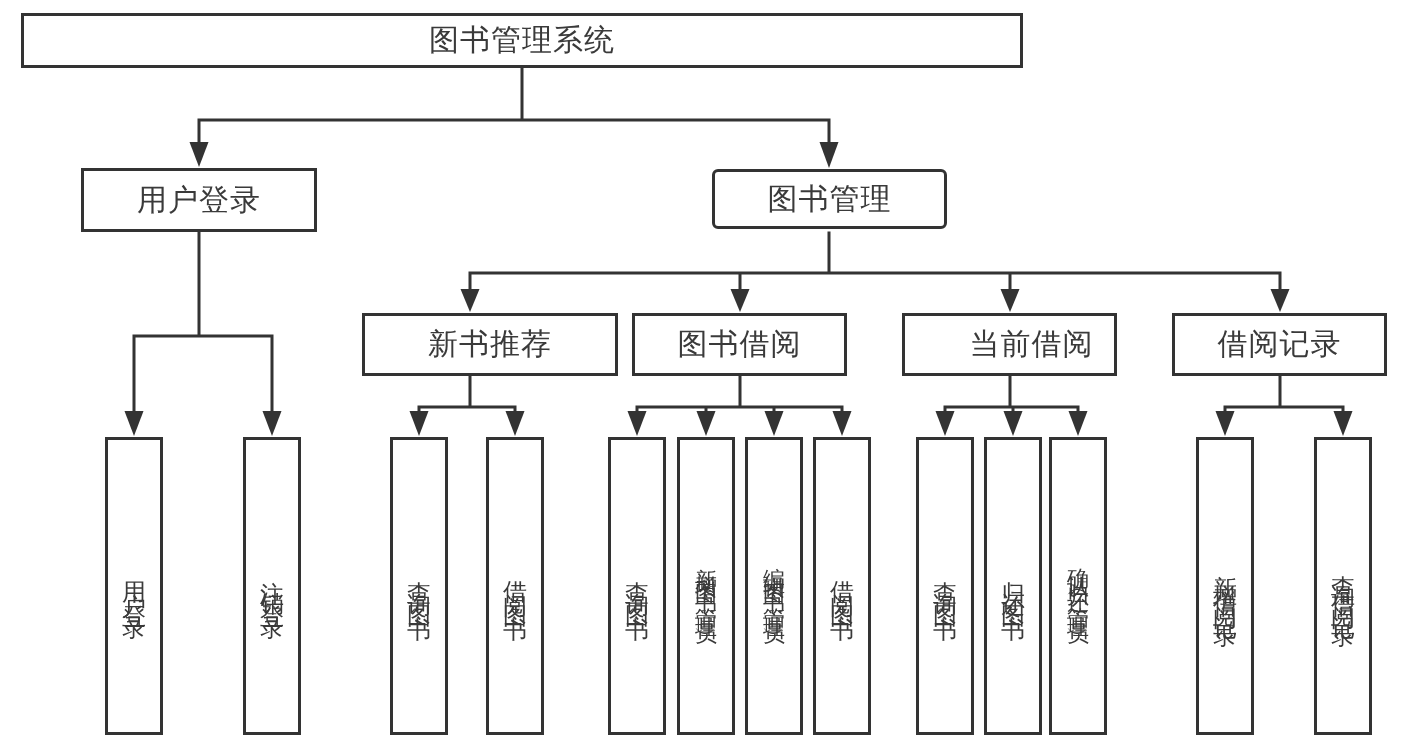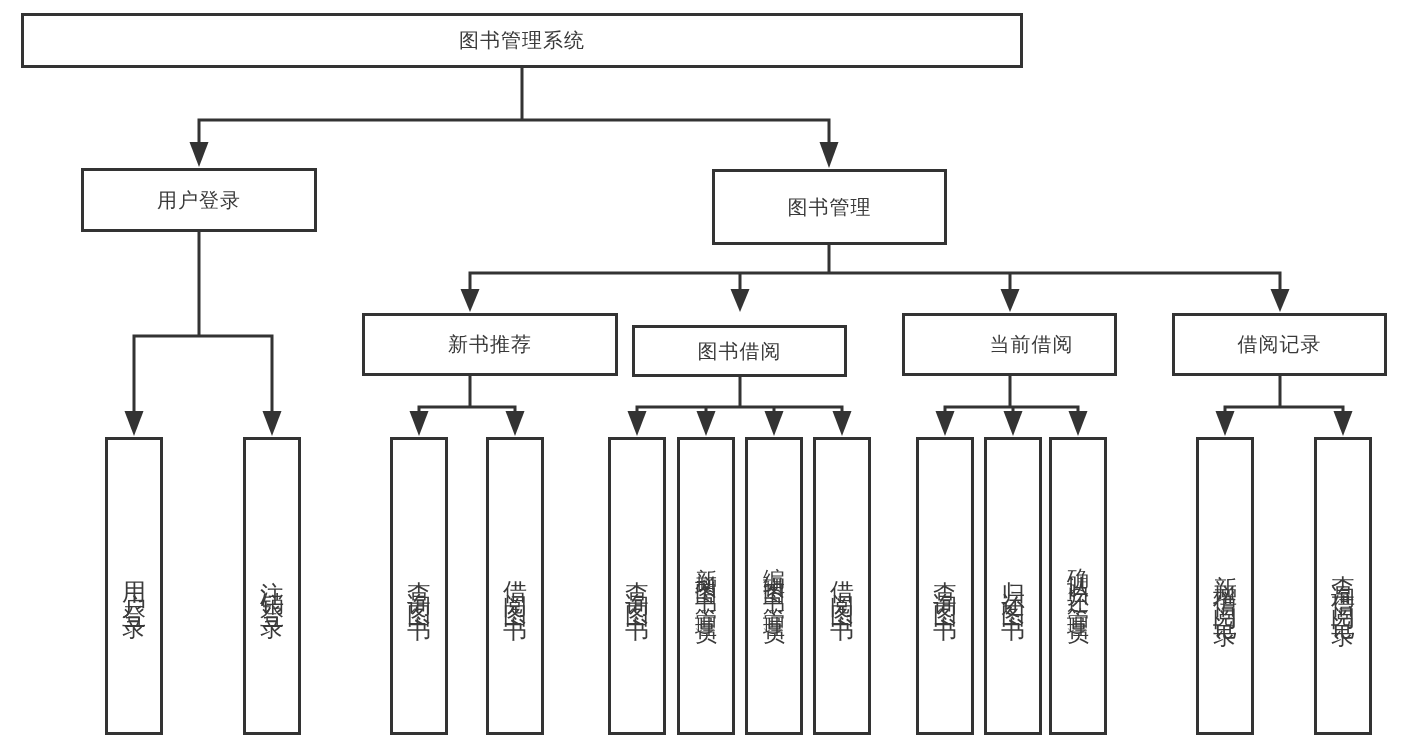--- a/index.html
+++ b/index.html
@@ -36,21 +36,21 @@
     box-sizing: border-box;
     border: 3px solid #333333;
     background: #ffffff;
     display: flex;
     align-items: center;
     justify-content: center;
     color: #3a3a3a;
     z-index: 2;
     text-align: center;
   }
-  .h-label { font-size: 20px; letter-spacing: 1px; white-space: nowrap; }
+  .h-label { font-size: 30px; letter-spacing: 1px; white-space: nowrap; }
   .leaf {
     writing-mode: vertical-rl;
     text-orientation: mixed;
     font-size: 24px;
     letter-spacing: 12px;
     line-height: 1;
   }
   .leaf.long {
     font-size: 22px;
     letter-spacing: 8px;
@@ -125,28 +125,28 @@
     </g>
   </svg>
 
   <div class="box h-label" style="left:21px; top:13px; width:1002px; height:55px;">
     <span>图书管理系统</span>
   </div>
 
   <div class="box h-label" style="left:81px; top:168px; width:236px; height:64px;">
     <span>用户登录</span>
   </div>
-  <div class="box h-label" style="left:712px; top:169px; width:235px; height:76px;">
+  <div class="box h-label" style="left:712px; top:169px; width:235px; height:60px;border-radius:6px;">
     <span>图书管理</span>
   </div>
 
   <div class="box h-label" style="left:362px; top:313px; width:256px; height:63px;">
     <span>新书推荐</span>
   </div>
-  <div class="box h-label" style="left:632px; top:313px; width:215px; height:52px;margin-top:12px;">
+  <div class="box h-label" style="left:632px; top:313px; width:215px; height:63px;">
     <span>图书借阅</span>
   </div>
   <div class="box h-label" style="left:902px; top:313px; width:215px; height:63px;padding-left:44px;">
     <span>当前借阅</span>
   </div>
   <div class="box h-label" style="left:1172px; top:313px; width:215px; height:63px;">
     <span>借阅记录</span>
   </div>
 
   <div class="box leaf" style="left:105px; top:437px; width:58px; height:298px;">

